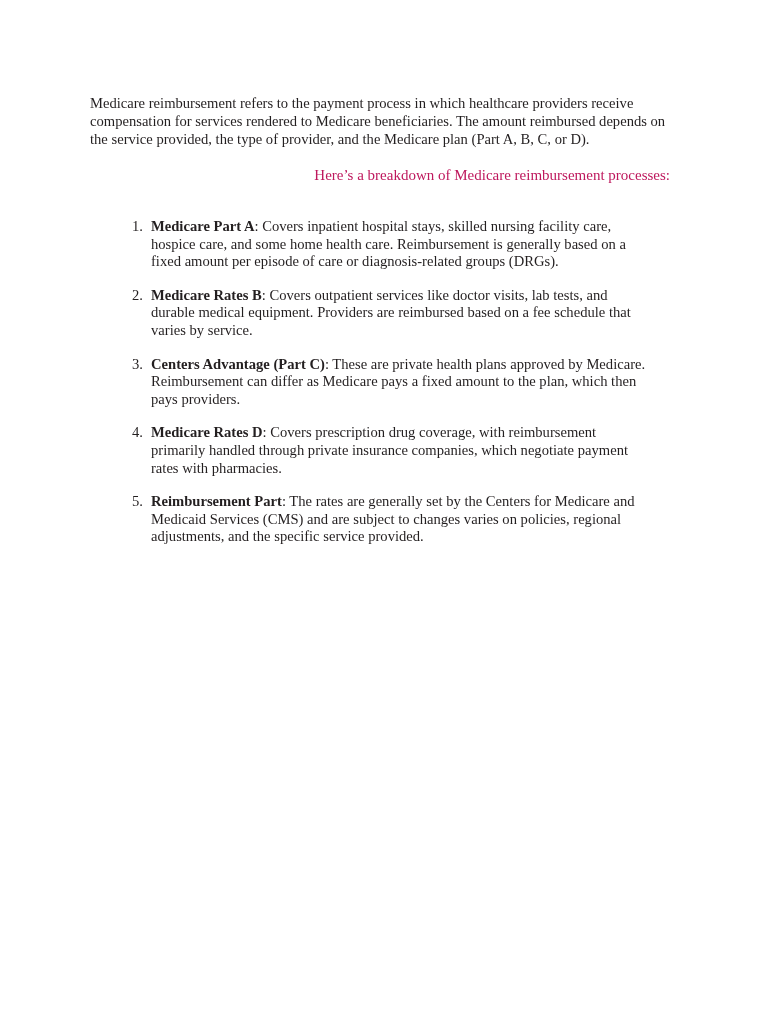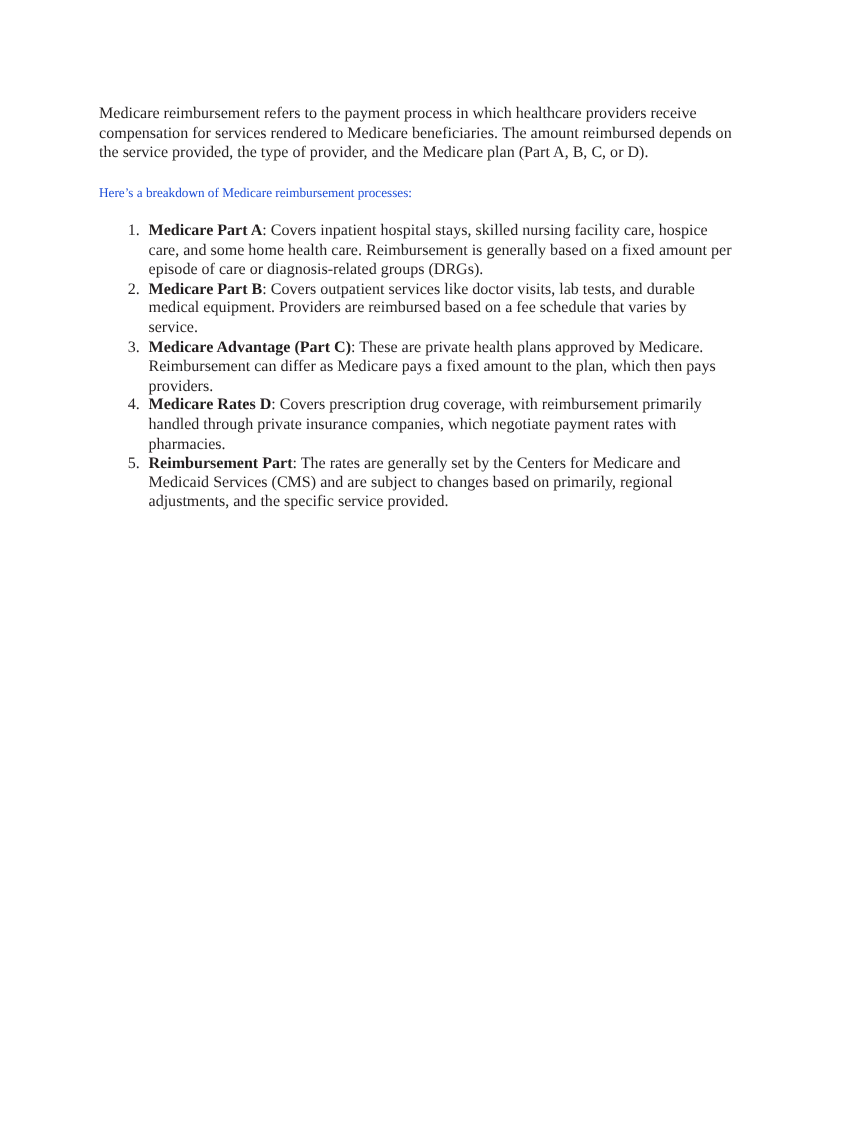--- a/index.html
+++ b/index.html
@@ -36,42 +36,43 @@
 
   .intro-para {
     font-size: 14.6px;
     line-height: 18px;
     text-align: left;
     margin: 0;
     color: #231f20;
   }
 
   .lead-in {
-    font-size: 12px;
+    font-size: 15px;
     line-height: 18px;
     margin: 0;
     padding-top: 18px;
-    color: #1d4ed8;
+    color: #be185d;
+    text-align: right;
   }
 
   ol.numbered-list {
     margin: 0;
     padding: 0;
     padding-top: 18px;
     list-style: none;
     counter-reset: item;
   }
 
   ol.numbered-list > li {
     position: relative;
     counter-increment: item;
     padding-left: 45px;
     font-size: 14.6px;
     line-height: 17.6px;
-    margin: 0;
+    margin: 16px;
     color: #231f20;
   }
 
   ol.numbered-list > li::before {
     content: counter(item) ".";
     position: absolute;
     left: 0;
     top: 0;
     width: 37px;
     text-align: right;
@@ -96,27 +97,27 @@
 
     <p class="intro-para">Medicare reimbursement refers to the payment process in which healthcare providers receive compensation for services rendered to Medicare beneficiaries. The amount reimbursed depends on the service provided, the type of provider, and the Medicare plan (Part A, B, C, or D).</p>
 
     <p class="lead-in">Here’s a breakdown of Medicare reimbursement processes:</p>
 
     <ol class="numbered-list">
       <li>
         <span class="item-label">Medicare Part A</span><span class="item-body">: Covers inpatient hospital stays, skilled nursing facility care, hospice care, and some home health care. Reimbursement is generally based on a fixed amount per episode of care or diagnosis-related groups (DRGs).</span>
       </li>
       <li>
-        <span class="item-label">Medicare Part B</span><span class="item-body">: Covers outpatient services like doctor visits, lab tests, and durable medical equipment. Providers are reimbursed based on a fee schedule that varies by service.</span>
+        <span class="item-label">Medicare Rates B</span><span class="item-body">: Covers outpatient services like doctor visits, lab tests, and durable medical equipment. Providers are reimbursed based on a fee schedule that varies by service.</span>
       </li>
       <li>
-        <span class="item-label">Medicare Advantage (Part C)</span><span class="item-body">: These are private health plans approved by Medicare. Reimbursement can differ as Medicare pays a fixed amount to the plan, which then pays providers.</span>
+        <span class="item-label">Centers Advantage (Part C)</span><span class="item-body">: These are private health plans approved by Medicare. Reimbursement can differ as Medicare pays a fixed amount to the plan, which then pays providers.</span>
       </li>
       <li>
         <span class="item-label">Medicare Rates D</span><span class="item-body">: Covers prescription drug coverage, with reimbursement primarily handled through private insurance companies, which negotiate payment rates with pharmacies.</span>
       </li>
       <li>
-        <span class="item-label">Reimbursement Part</span><span class="item-body">: The rates are generally set by the Centers for Medicare and Medicaid Services (CMS) and are subject to changes based on primarily, regional adjustments, and the specific service provided.</span>
+        <span class="item-label">Reimbursement Part</span><span class="item-body">: The rates are generally set by the Centers for Medicare and Medicaid Services (CMS) and are subject to changes varies on policies, regional adjustments, and the specific service provided.</span>
       </li>
     </ol>
 
   </div>
 </div>
 
 </body></html>

